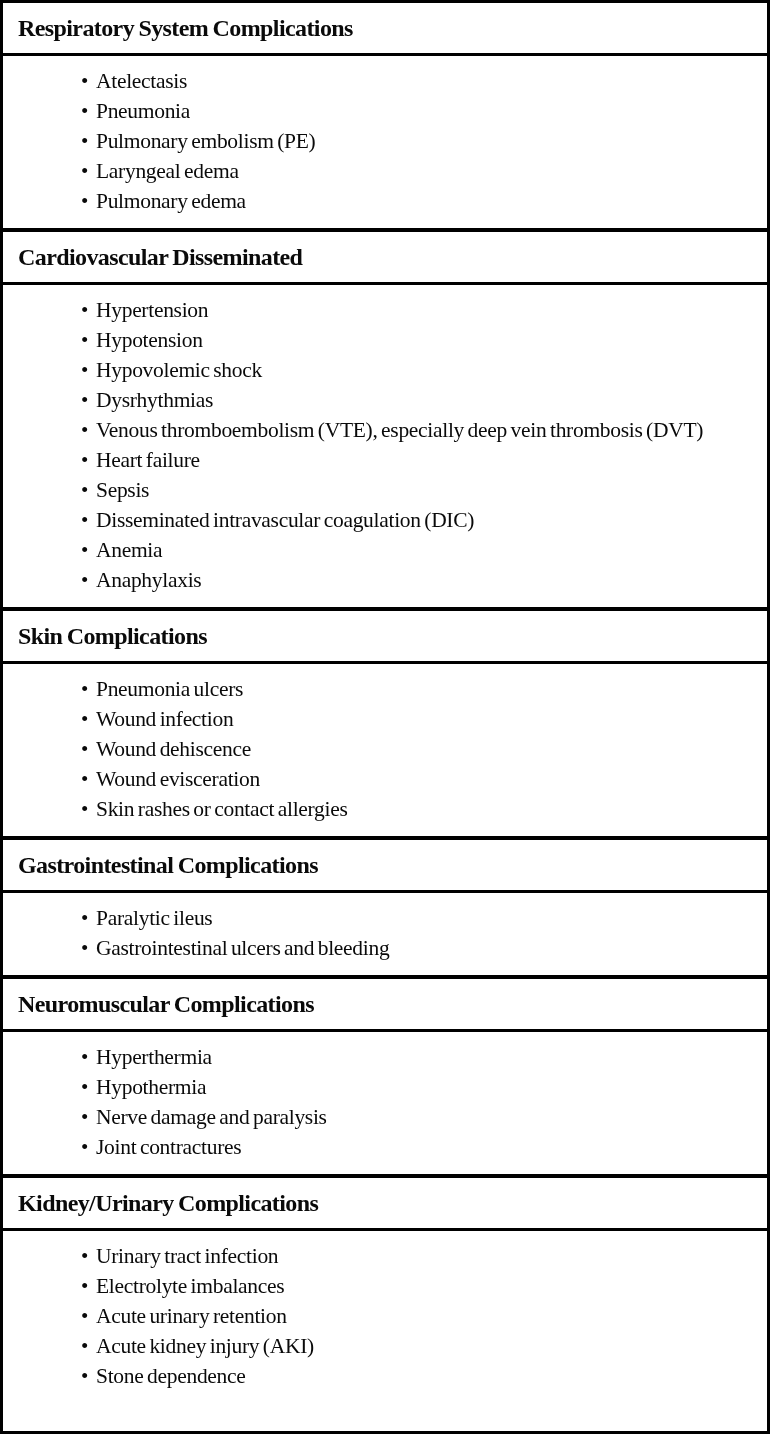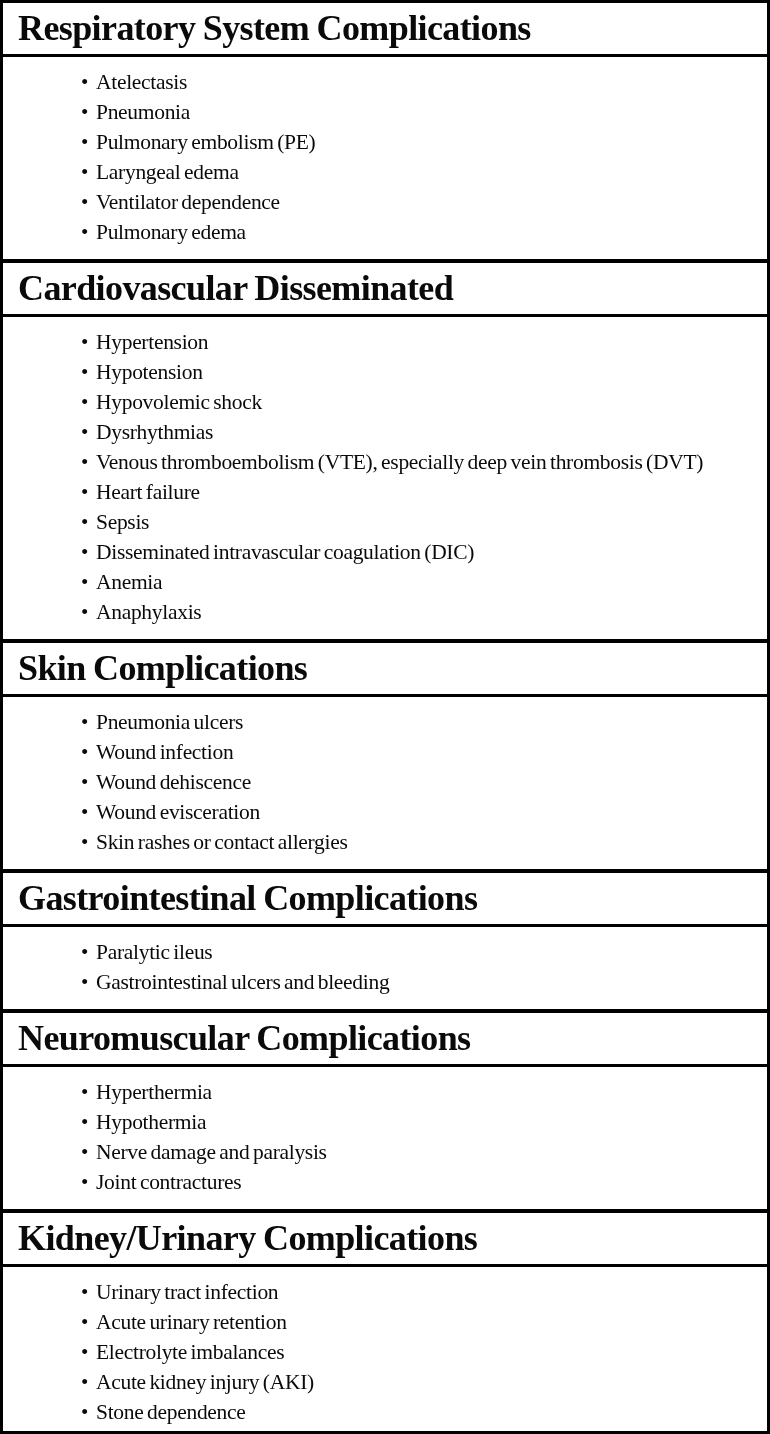--- a/index.html
+++ b/index.html
@@ -26,21 +26,21 @@
   .sec {
     display: block;
   }
   .sec-header {
     box-sizing: border-box;
     border-bottom: 3px solid #000000;
     padding: 10px 15px 10px 15px;
   }
   .sec-title {
     font-weight: bold;
-    font-size: 36px;
+    font-size: 24px;
     line-height: 30px;
     letter-spacing: -0.6px;
     word-spacing: -1px;
     color: #0a0a0a;
   }
   .sec-list {
     list-style: none;
     margin: 0;
     box-sizing: border-box;
     padding: 10px 6px 12px 78px;
@@ -70,21 +70,20 @@
 
   <section class="sec">
     <div class="sec-header">
       <span class="sec-title">Respiratory System Complications</span>
     </div>
     <ul class="sec-list">
       <li class="item"><span class="bullet">•</span><span>Atelectasis</span></li>
       <li class="item"><span class="bullet">•</span><span>Pneumonia</span></li>
       <li class="item"><span class="bullet">•</span><span>Pulmonary embolism (PE)</span></li>
       <li class="item"><span class="bullet">•</span><span>Laryngeal edema</span></li>
-      <li class="item"><span class="bullet">•</span><span>Ventilator dependence</span></li>
       <li class="item"><span class="bullet">•</span><span>Pulmonary edema</span></li>
     </ul>
   </section>
 
   <section class="sec">
     <div class="sec-header">
       <span class="sec-title">Cardiovascular Disseminated</span>
     </div>
     <ul class="sec-list">
       <li class="item"><span class="bullet">•</span><span>Hypertension</span></li>
@@ -134,20 +133,20 @@
       <li class="item"><span class="bullet">•</span><span>Joint contractures</span></li>
     </ul>
   </section>
 
   <section class="sec">
     <div class="sec-header">
       <span class="sec-title">Kidney/Urinary Complications</span>
     </div>
     <ul class="sec-list">
       <li class="item"><span class="bullet">•</span><span>Urinary tract infection</span></li>
+      <li class="item"><span class="bullet">•</span><span>Electrolyte imbalances</span></li>
       <li class="item"><span class="bullet">•</span><span>Acute urinary retention</span></li>
-      <li class="item"><span class="bullet">•</span><span>Electrolyte imbalances</span></li>
       <li class="item"><span class="bullet">•</span><span>Acute kidney injury (AKI)</span></li>
       <li class="item"><span class="bullet">•</span><span>Stone dependence</span></li>
     </ul>
   </section>
 
 </div>
 
 </body></html>

